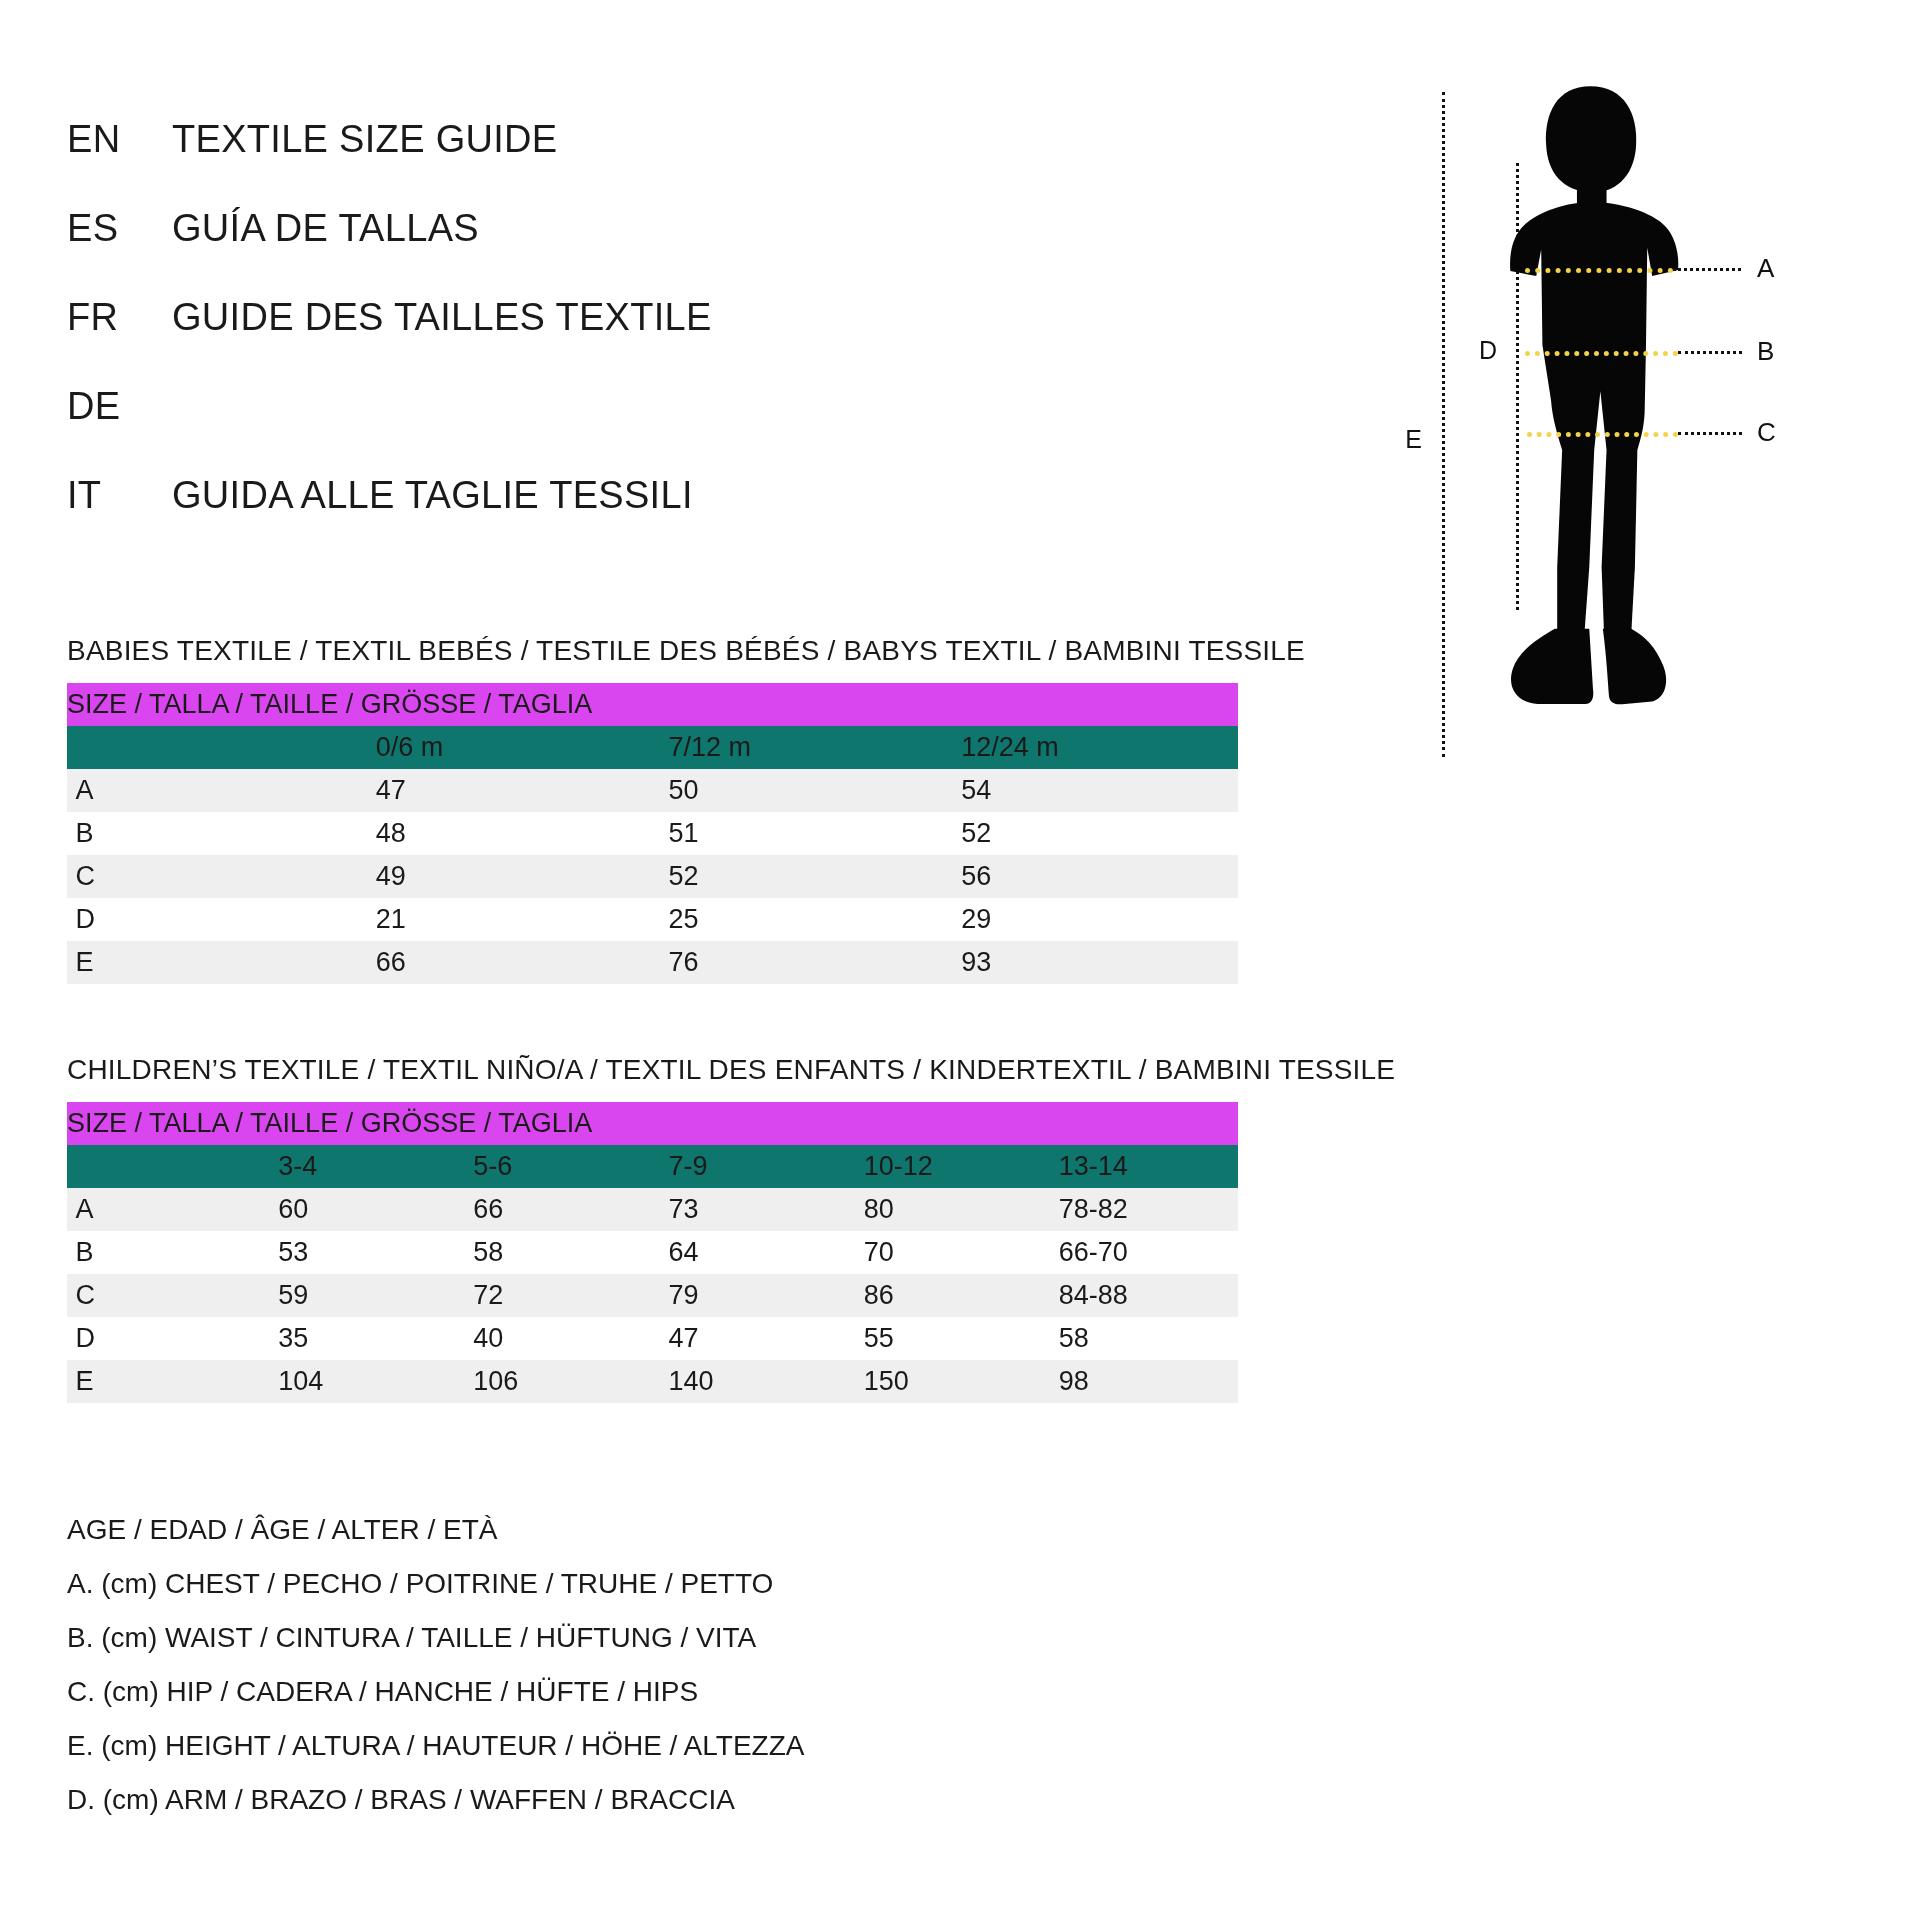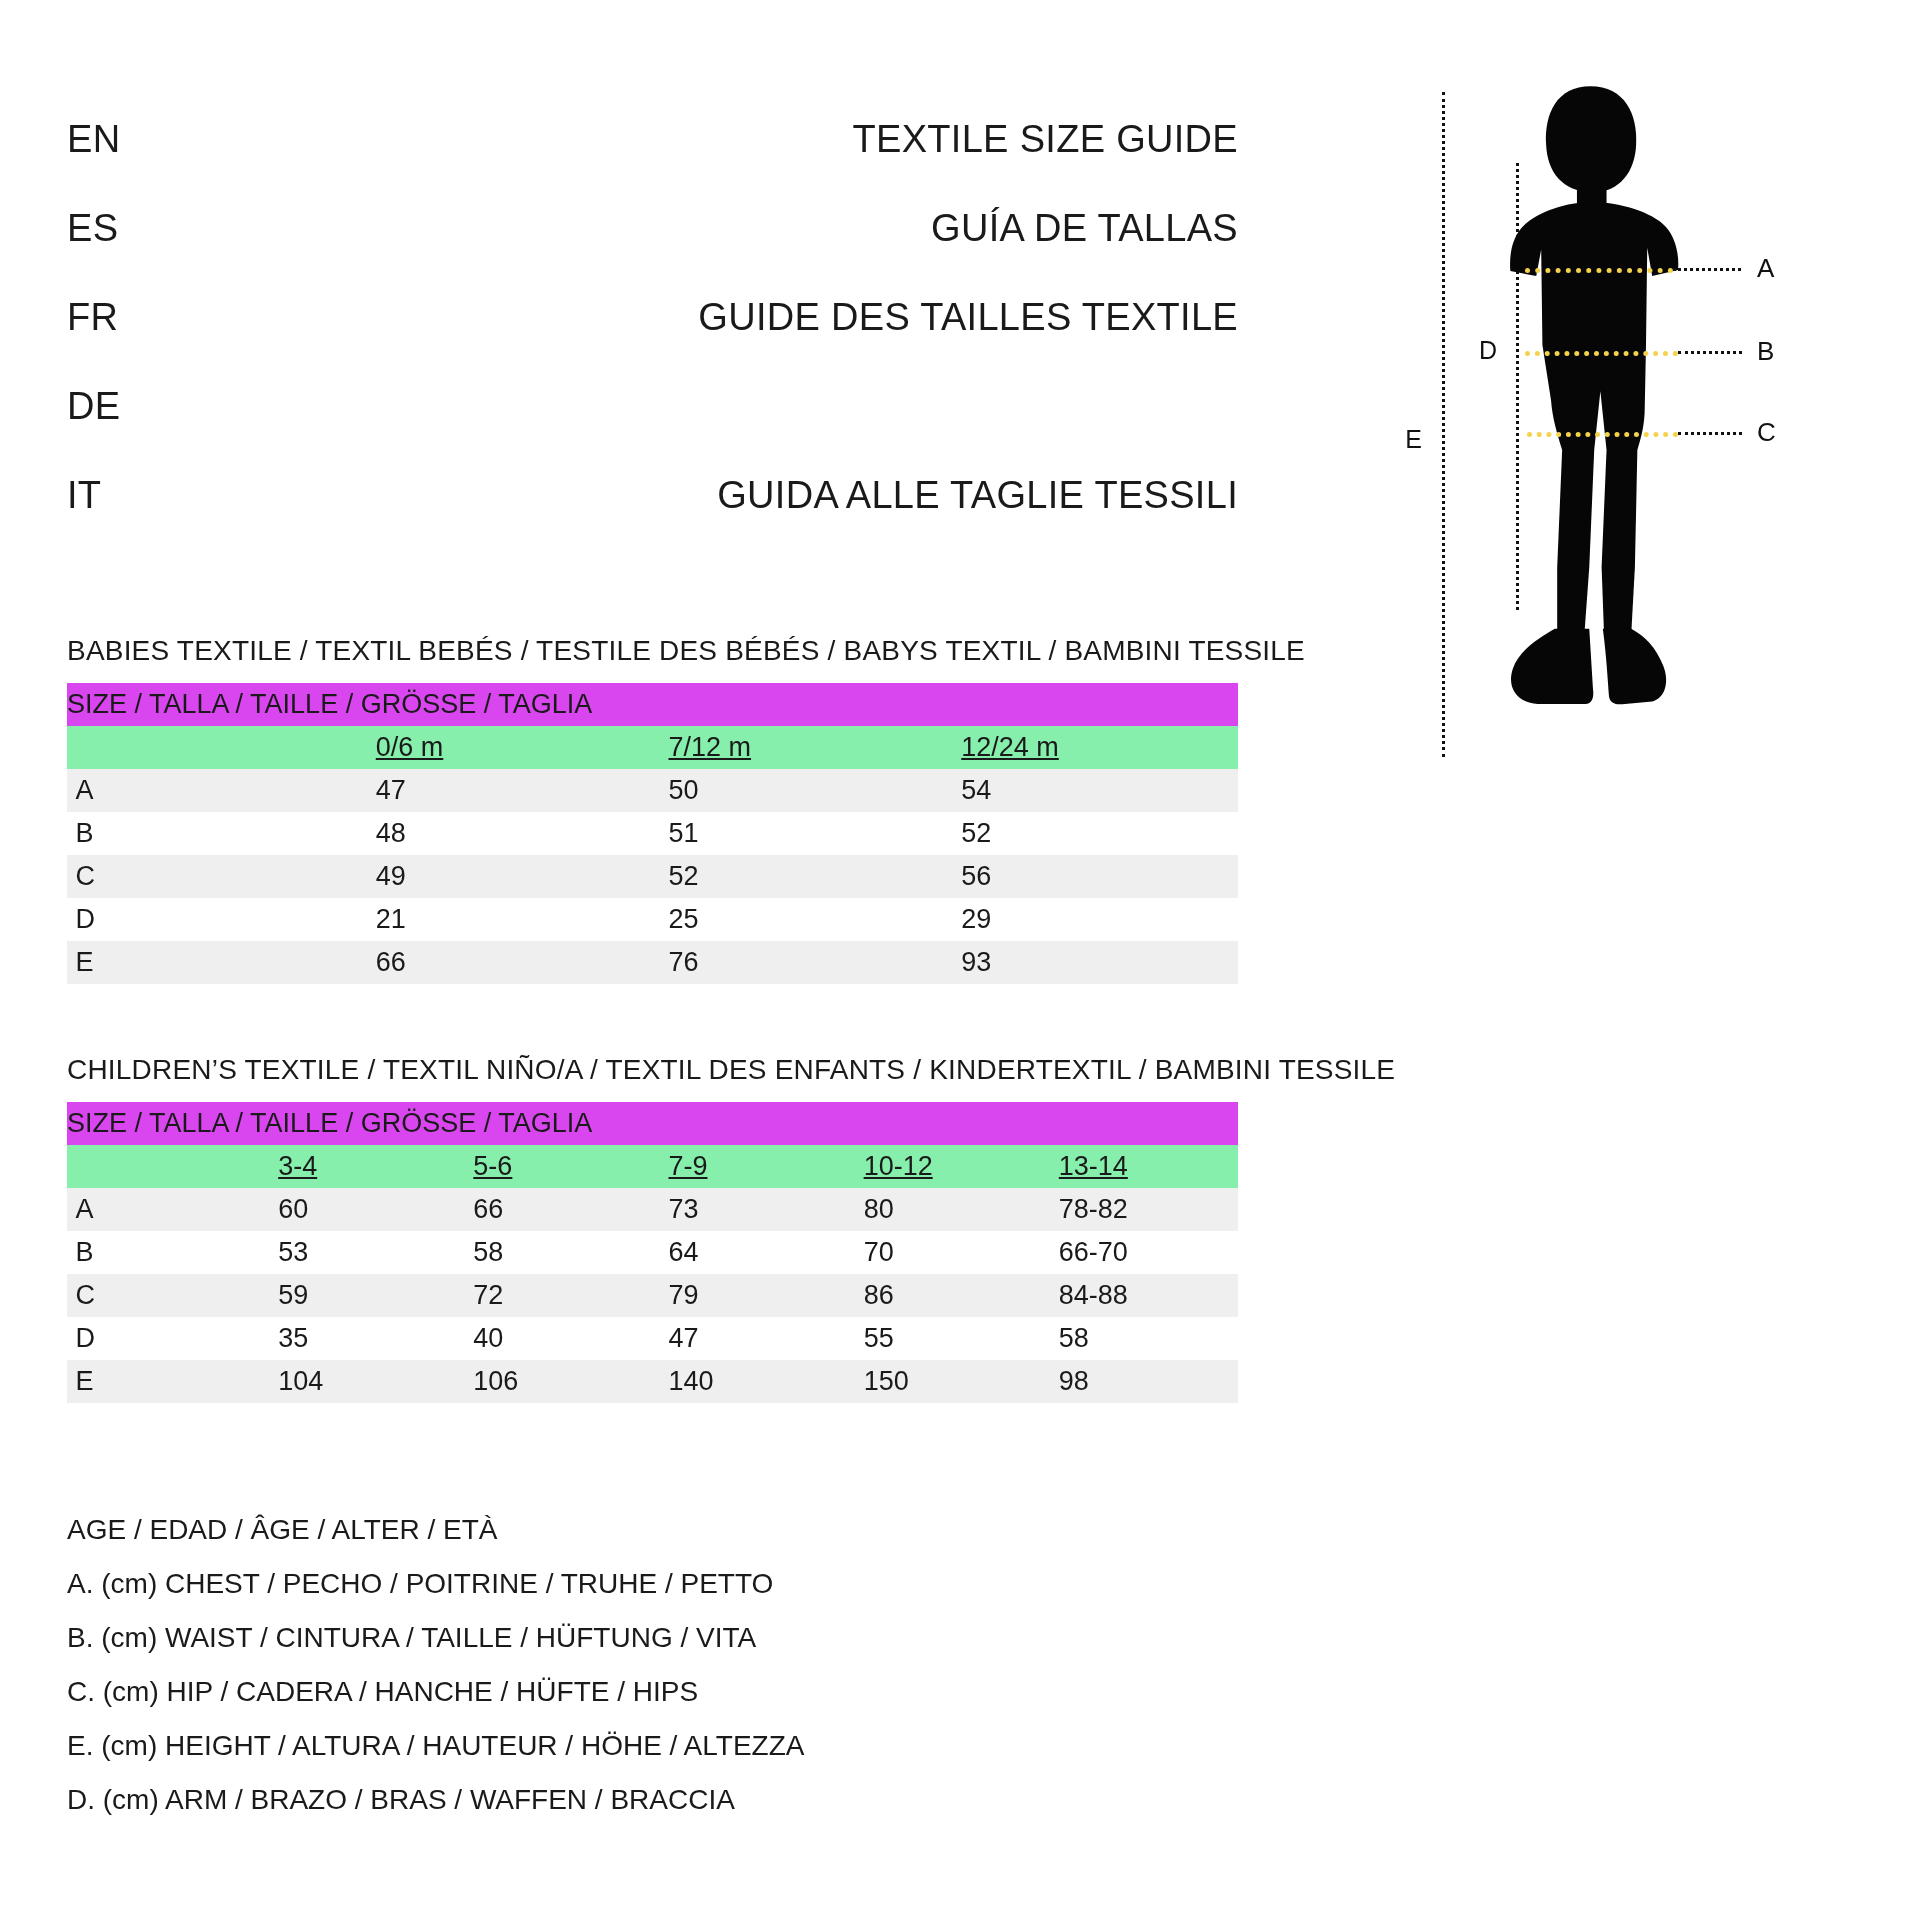--- a/index.html
+++ b/index.html
@@ -30,21 +30,20 @@
     font-size: 38px;
     letter-spacing: 0.3px;
     margin-top: 32px;
   }
   .lang-code {
     width: 105px;
     flex: 0 0 105px;
   }
   .lang-text {
     flex: 1;
-    text-align: right;
   }
 
   
   .figure-area {
     position: absolute;
     left: 1393px;
     top: 80px;
     width: 468px;
     height: 690px;
   }
@@ -132,23 +131,22 @@
     height: 43px;
     vertical-align: middle;
   }
   .hdr-row td {
     background: #d946ef;
     height: 46px;
     font-size: 27px;
     padding-left: 8.6px;
   }
   .sub-row td {
-    background: #86efac;
+    background: #0f766e;
     height: 48px;
-    text-decoration: underline;
   }
   .row-alt td { background: #efefef; }
   .row-plain td { background: #ffffff; }
   .col-label { width: 62px; padding-left: 8.6px !important; }
   .col-val { width: 213px; }
   .col-val-pad { padding-left: 16px !important; }
 
   
   .legend {
     position: absolute;

